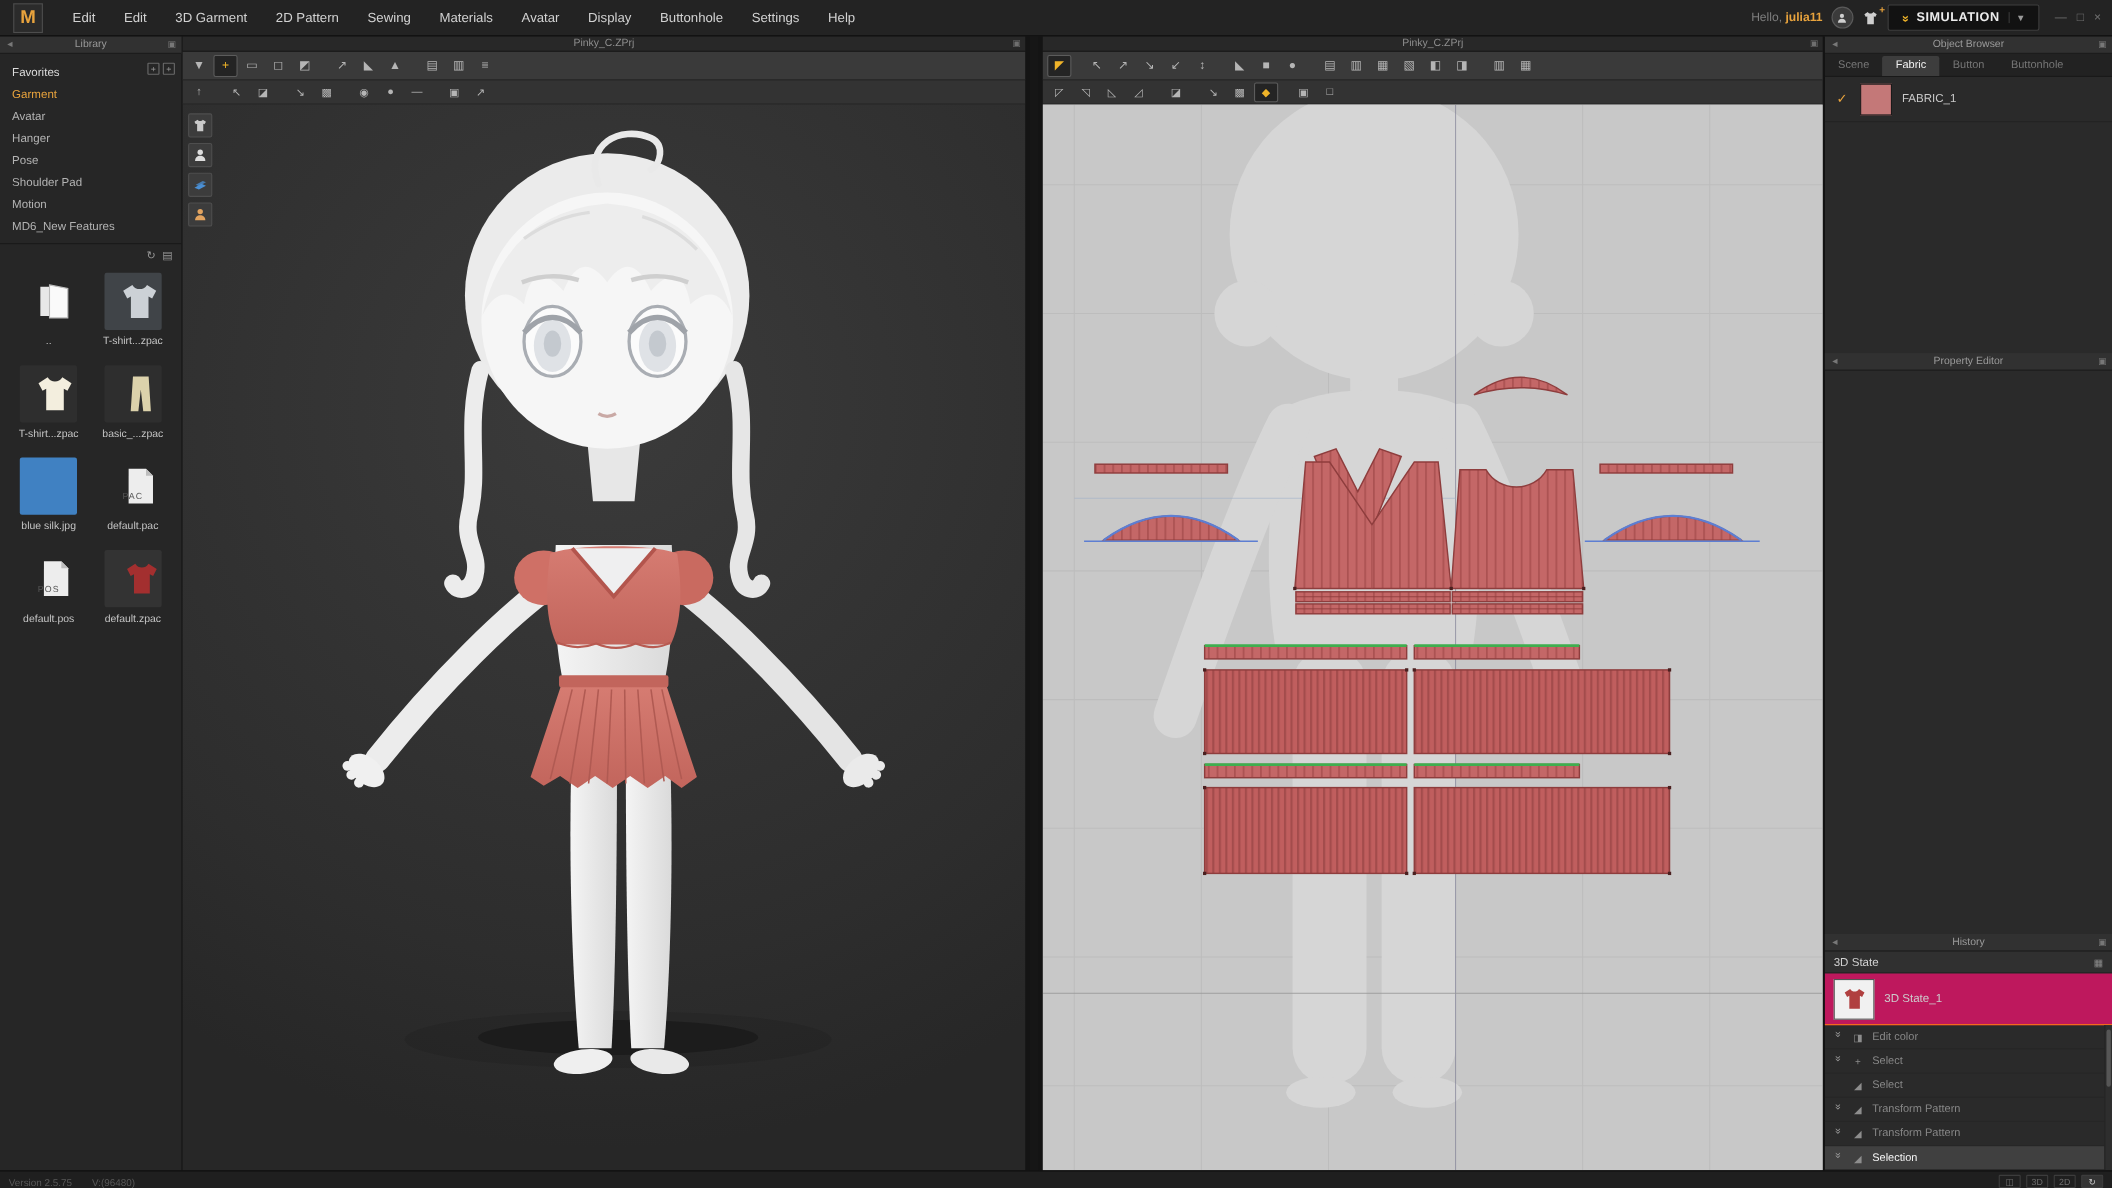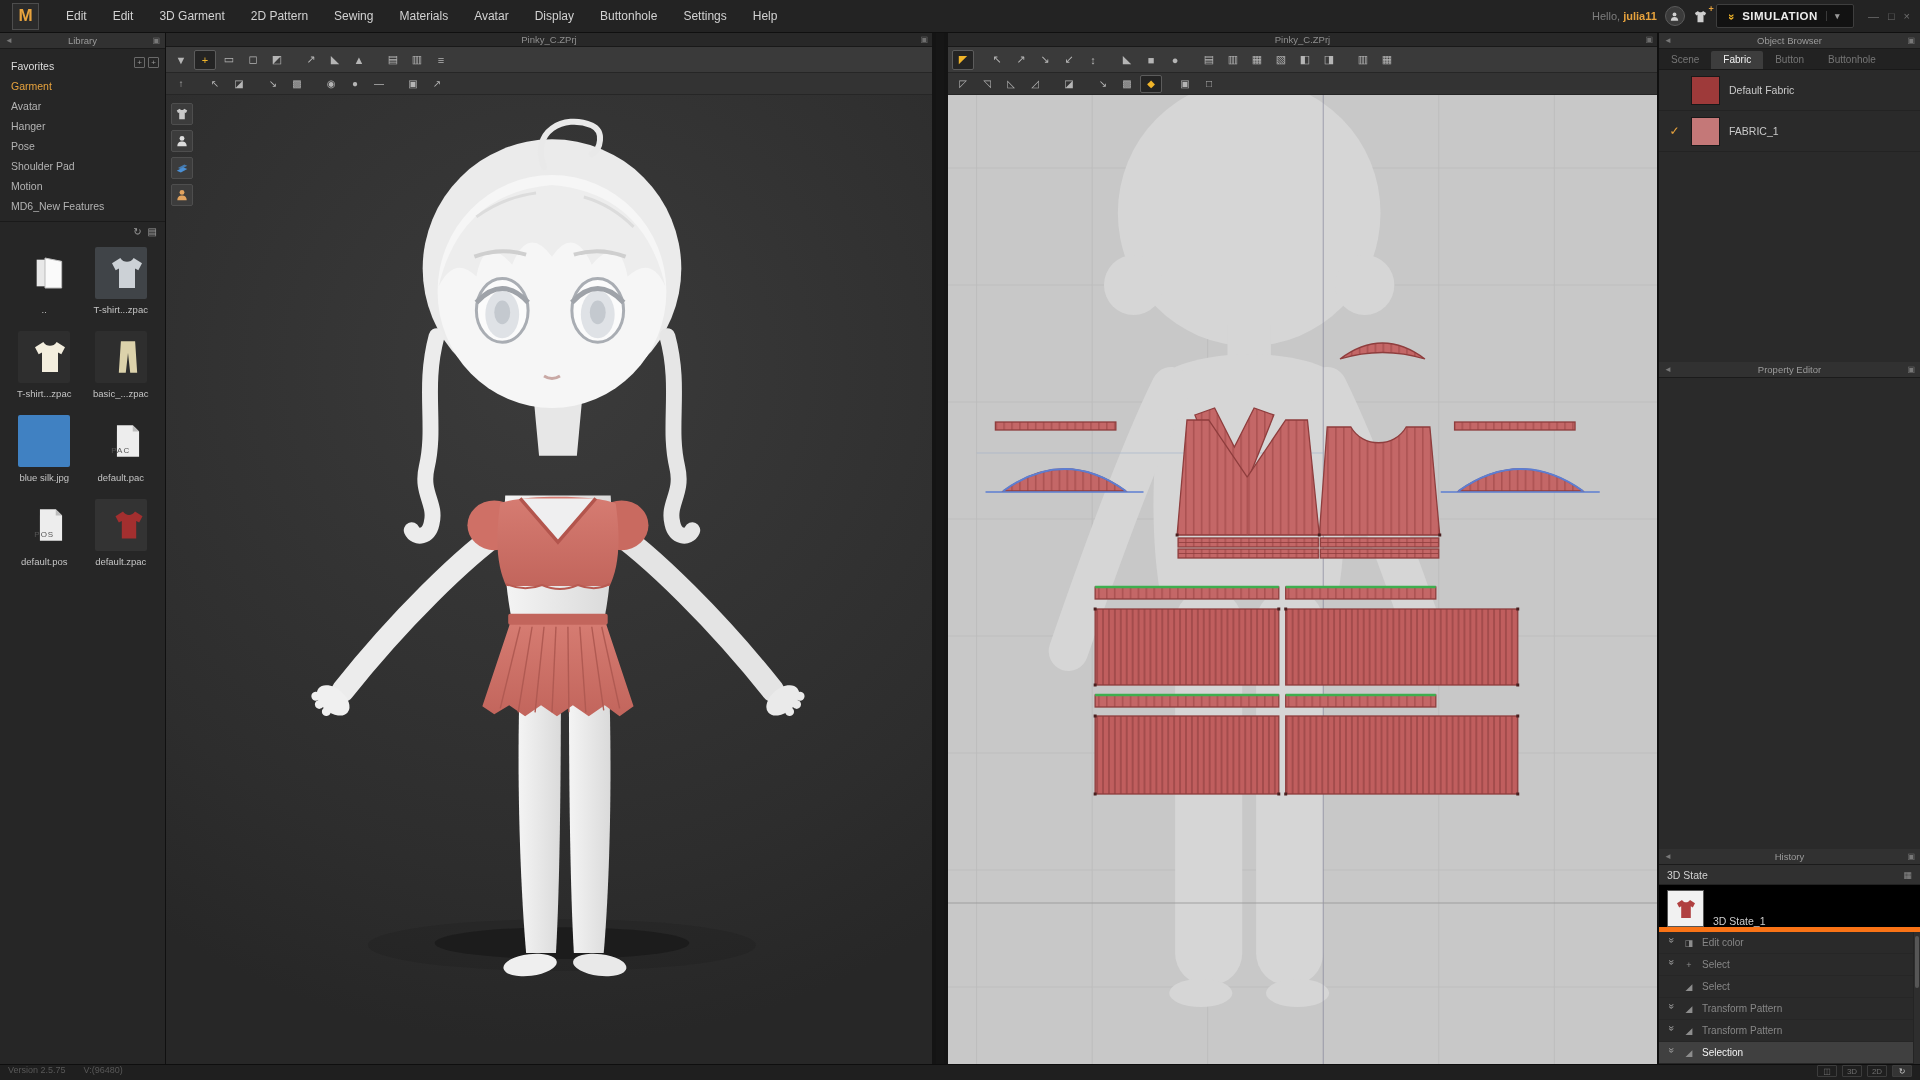--- a/index.html
+++ b/index.html
@@ -84,37 +84,37 @@
   .ob-btn.disabled { color:#6c6c6c; background:#323232; border-color:#3d3d3d; }
   .fabric-row { display:flex; align-items:center; gap:9px; padding:0 8px; height:41px;
                 border-bottom:1px solid #232323; flex:none; }
   .fabric-check { width:15px; color:#e8a33d; font-size:12px; text-align:center; }
   .fabric-swatch { width:29px; height:29px; border:1px solid #191919; }
   .fabric-name { font-size:10.5px; color:#c9c9c9; }
   .spacer-ob { height:210px; flex:none; }
   .spacer-flex { flex:1; }
   .hist-sub { height:20px; background:#303030; border-bottom:1px solid #212121; display:flex; align-items:center;
               justify-content:space-between; padding:0 8px; color:#d2d2d2; font-size:10.5px; flex:none;}
-  .state-row { display:flex; align-items:flex-end; gap:9px; height:47px; padding:0 8px;
-               border-bottom:5px solid #f97316; flex:none; background:#000000;}
+  .state-row { display:flex; align-items:center; gap:9px; height:47px; padding:0 8px;
+               border-bottom:1px solid #f97316; flex:none; background:#be185d;}
   .state-thumb { width:37px; height:37px; background:#f1f1f1; border:1px solid #565656;
                  display:flex; align-items:center; justify-content:center; }
   .state-name { font-size:10.5px; color:#cdcdcd; }
   .hist-list { position:relative; flex:none; }
   .hist-row { display:flex; align-items:center; gap:7px; height:22px; padding:0 7px; color:#878787;
               font-size:10px; border-bottom:1px solid #262626; }
   .hist-row.active { background:#404040; color:#f4f4f4; }
   .hist-chev { display:inline-block; transform:rotate(90deg); letter-spacing:-2px; font-size:10px; color:#9d9d9d; width:10px;}
   .hist-ico { width:12px; text-align:center; color:#8d8d8d; font-size:9px; }
   .hist-scroll { position:absolute; right:0; top:0; bottom:0; width:7px; background:#2e2e2e; border-left:1px solid #242424;}
   .hist-scroll .thumb { position:absolute; left:1px; right:1px; top:4px; height:52px; background:#565656; border-radius:2px;}
 
   
   .statusbar { position:absolute; left:0; bottom:0; width:1920px; height:16px; background:#1f1f1f;
-               border-top:1px solid #0e0e0e; display:flex; align-items:flex-start; justify-content:space-between;
+               border-top:1px solid #0e0e0e; display:flex; align-items:flex-end; justify-content:space-between;
                padding:0 8px; font-size:9px; color:#585858; }
   .status-left { display:flex; gap:18px; }
   .status-right { display:flex; gap:5px; align-items:center; }
   .sbox { min-width:20px; height:12px; border:1px solid #3c3c3c; color:#6e6e6e; font-size:8px;
           display:flex; align-items:center; justify-content:center; padding:0 3px; border-radius:1px;}
   .sbox.lit { color:#c9c9c9; background:#343434; }
 </style>
 </head>
 <body>
 
@@ -579,25 +579,20 @@
     <span>Object Browser</span>
     <span class="hright">▣</span>
   </div>
   <div class="ob-tabs">
     <span class="ob-tab">Scene</span>
     <span class="ob-tab active">Fabric</span>
     <span class="ob-tab">Button</span>
     <span class="ob-tab">Buttonhole</span>
   </div>
   <div class="fabric-row">
-    <span class="fabric-check"></span>
-    <span class="fabric-swatch" style="background: rgb(158, 58, 58);"></span>
-    <span class="fabric-name">Default Fabric</span>
-  </div>
-  <div class="fabric-row">
     <span class="fabric-check">✓</span>
     <span class="fabric-swatch" style="background: rgb(196, 120, 120);"></span>
     <span class="fabric-name">FABRIC_1</span>
   </div>
   <div class="spacer-ob"></div>
   <div class="phead">
     <span class="hleft">◄</span>
     <span>Property Editor</span>
     <span class="hright">▣</span>
   </div>

